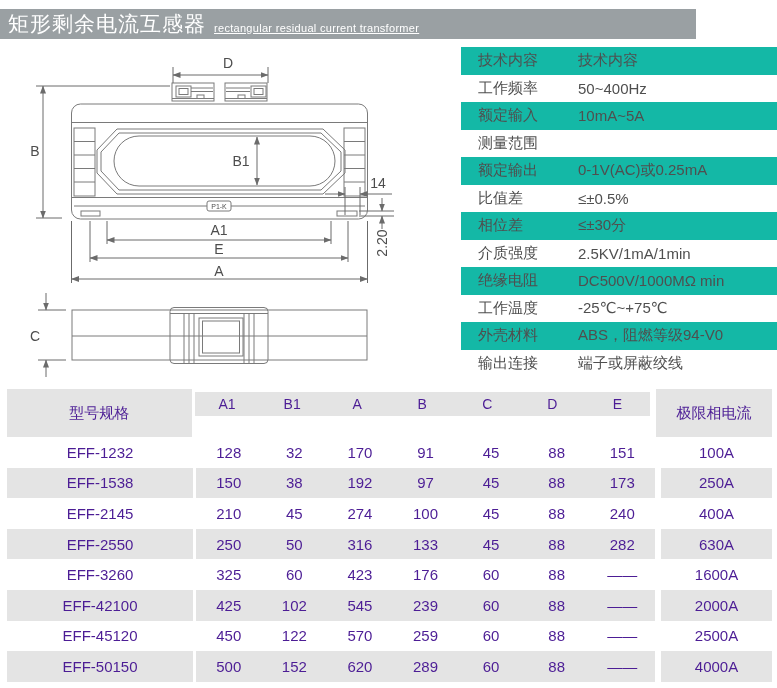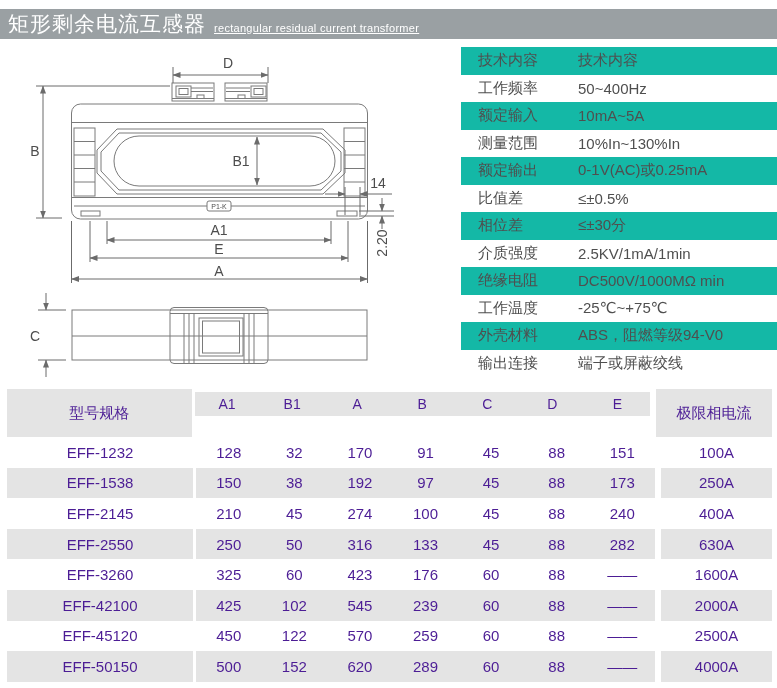--- a/index.html
+++ b/index.html
@@ -1,20 +1,20 @@
 <!DOCTYPE html>
 <html><head>
 <meta charset="utf-8">
 <style>
   html,body{margin:0;padding:0;background:#fff;}
   .page{position:relative;width:777px;height:688px;background:#ffffff;overflow:hidden;
         font-family:"Liberation Sans","DejaVu Sans",sans-serif;}
 
   
-  .titlebar{position:absolute;left:0;top:9px;width:777px;height:30px;background:#9aa0a3;
+  .titlebar{position:absolute;left:0;top:9px;width:696px;height:30px;background:#9aa0a3;
             color:#fff;display:flex;align-items:center;}
   .title-zh{font-size:21px;margin-left:8px;letter-spacing:1px;}
   .title-en{font-size:11px;margin-left:8px;margin-top:7px;letter-spacing:.3px;text-decoration:underline;}
 
   
   .drawing{position:absolute;left:0;top:0;width:460px;height:392px;}
 
   
   .spec-table{position:absolute;left:461px;top:47px;width:316px;}
   .spec-row{height:27.5px;display:flex;align-items:center;font-size:15px;color:#4f4f4f;}
@@ -173,21 +173,20 @@
     <div class="spec-row">
         <span class="spec-label">工作频率</span>
         <span class="spec-value">50~400Hz</span>
       </div>
     <div class="spec-row alt">
         <span class="spec-label">额定输入</span>
         <span class="spec-value">10mA~5A</span>
       </div>
     <div class="spec-row">
         <span class="spec-label">测量范围</span>
-        <span class="spec-value">10%In~130%In</span>
       </div>
     <div class="spec-row alt">
         <span class="spec-label">额定输出</span>
         <span class="spec-value">0-1V(AC)或0.25mA</span>
       </div>
     <div class="spec-row">
         <span class="spec-label">比值差</span>
         <span class="spec-value">≤±0.5%</span>
       </div>
     <div class="spec-row alt">

